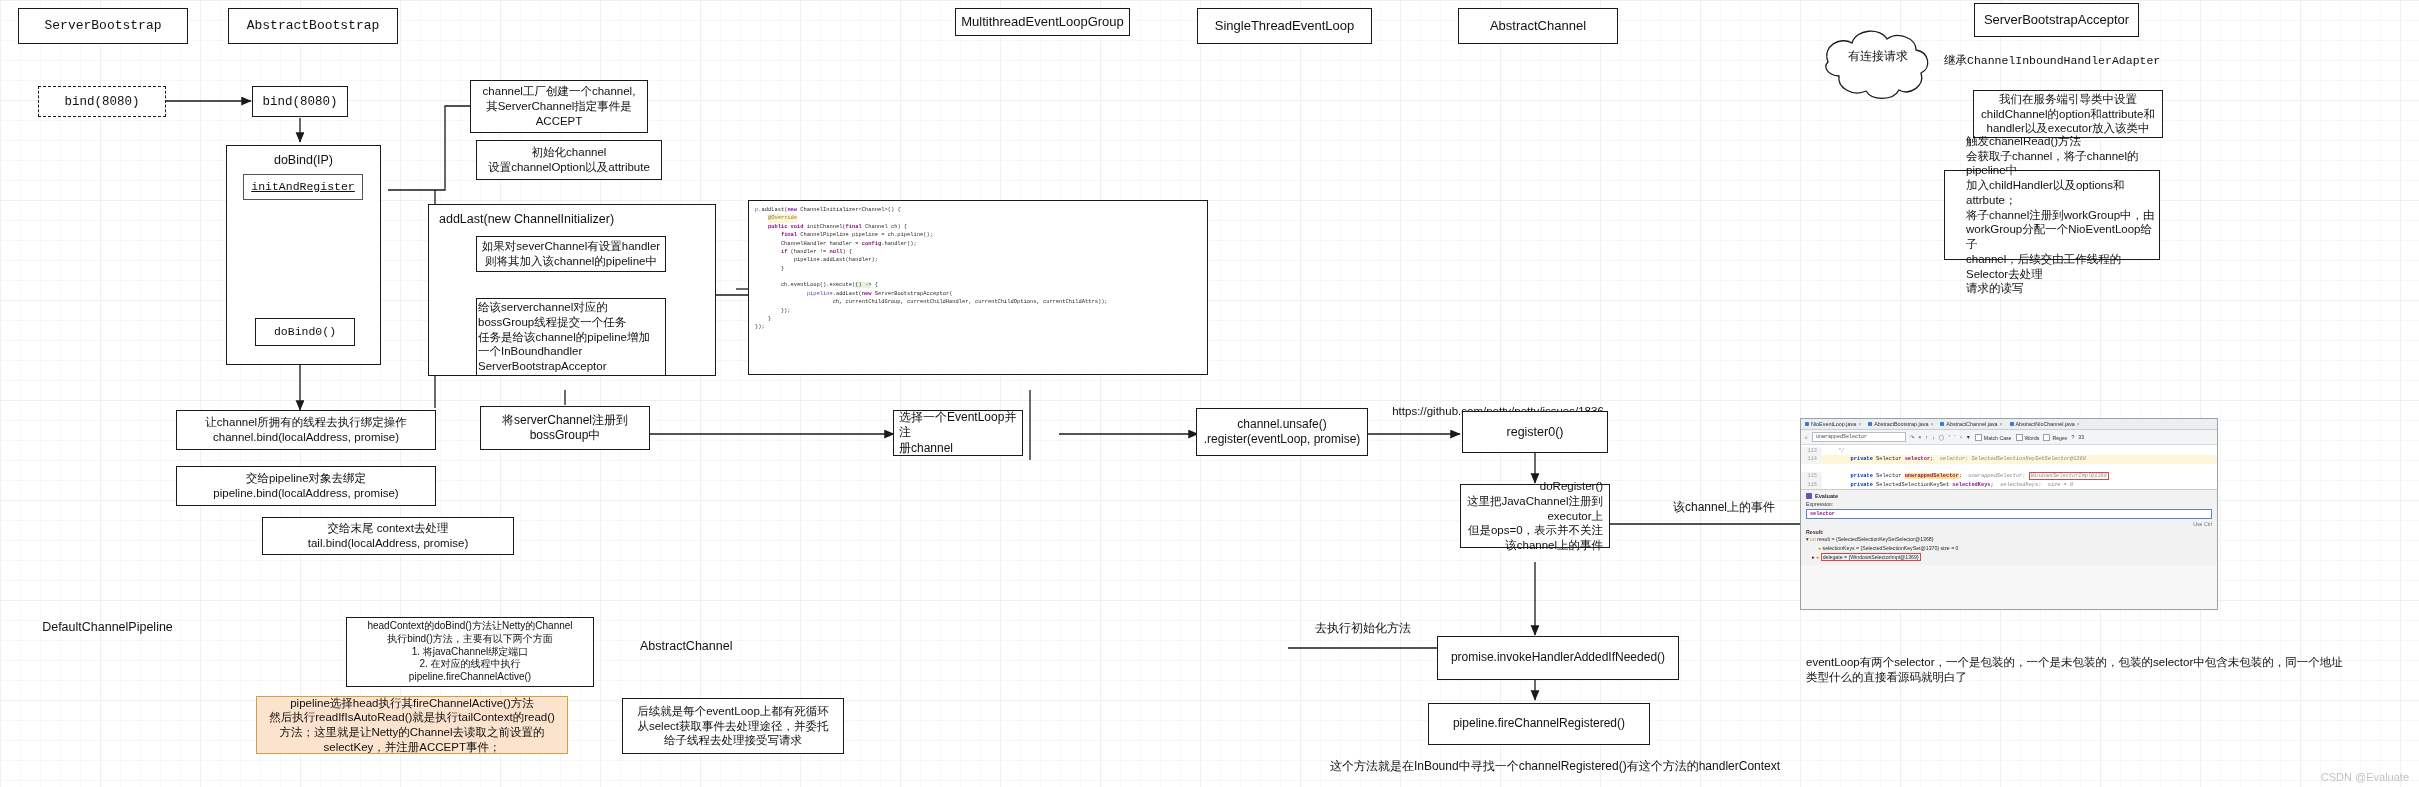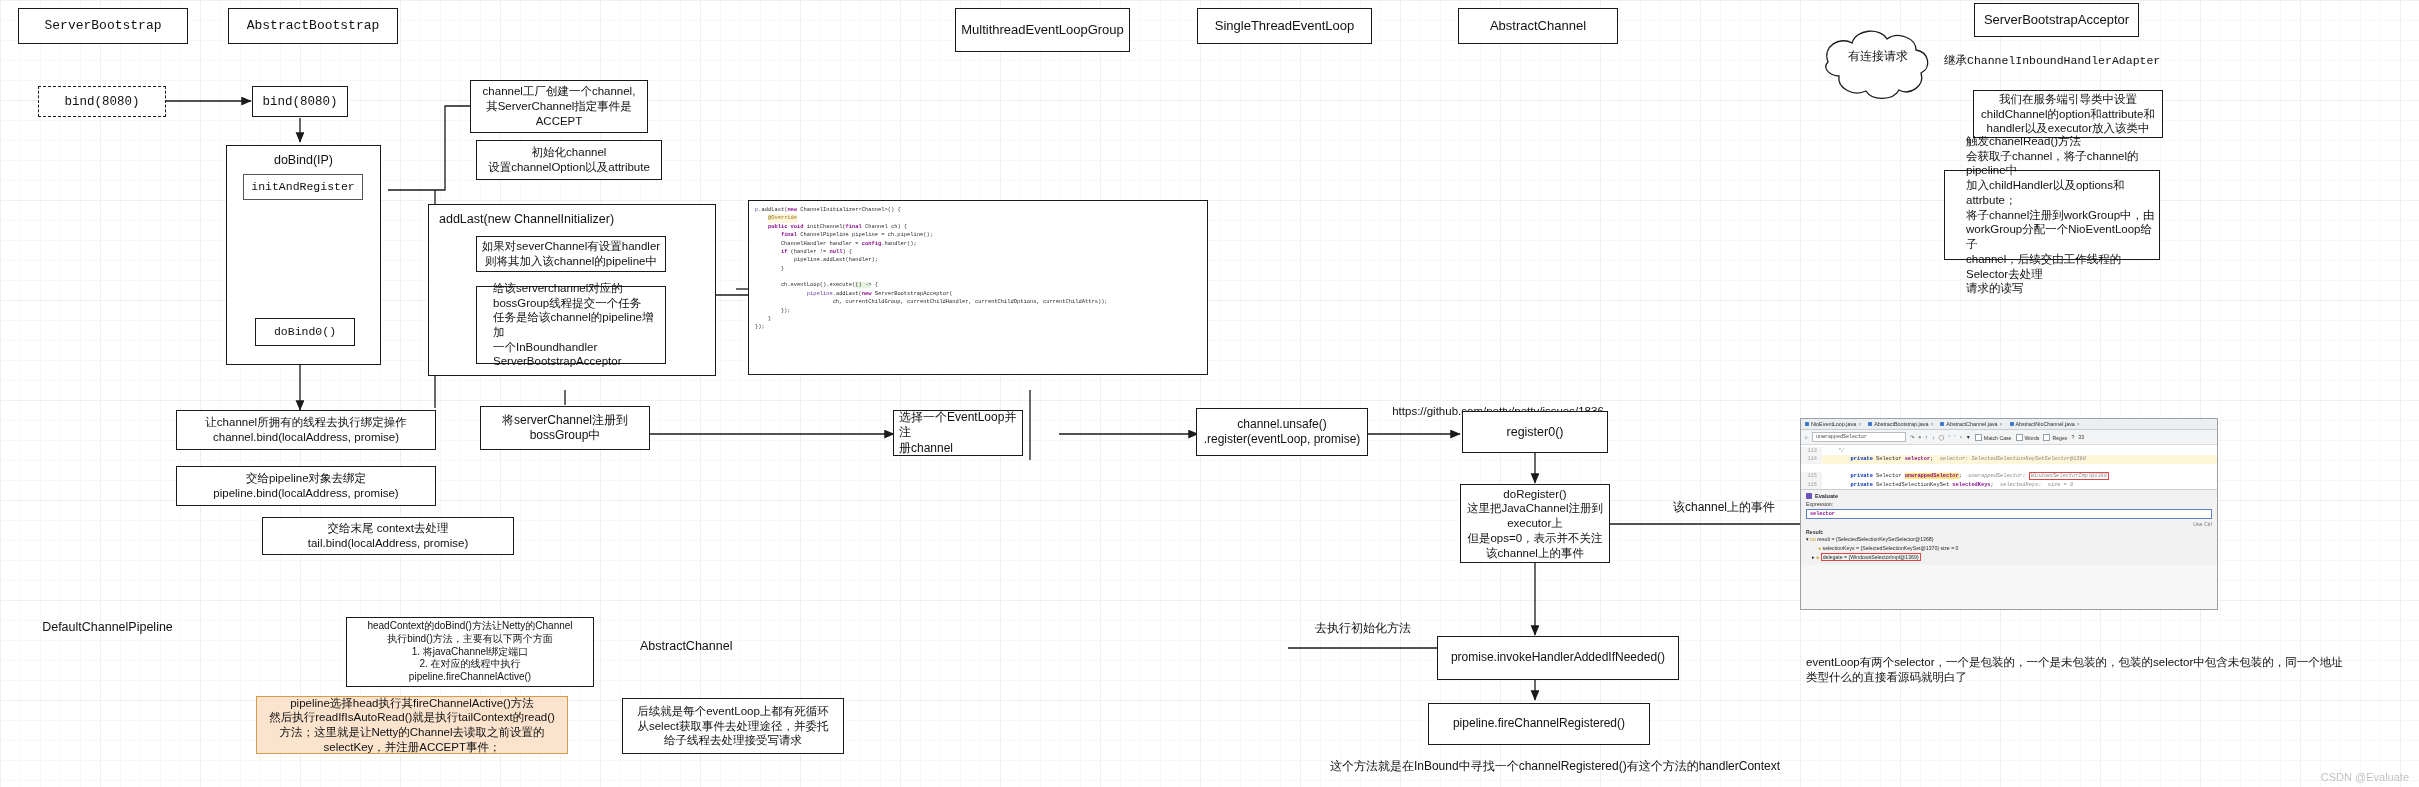--- a/index.html
+++ b/index.html
@@ -130,55 +130,55 @@
 
     <path d="M655,576 C665,576 662,586 668,586 C662,586 665,596 655,596" stroke="#1a1a1a" stroke-width="1.2" fill="none" transform="translate(0,145) scale(1,2.6) translate(0,-320)"></path>
 
     <path d="M1828,62 C1822,46 1840,36 1852,43 C1856,29 1880,27 1887,39 C1898,31 1916,38 1916,50 C1929,52 1932,68 1921,73 C1925,86 1910,96 1899,90 C1893,101 1872,101 1866,91 C1853,97 1837,88 1839,76 C1827,75 1823,67 1828,62 Z" stroke="#1a1a1a" stroke-width="1.3" fill="#fff"></path>
   </svg>
 
   <div class="box topbox mono" style="left:18px;top:8px;width:170px;height:36px;">ServerBootstrap</div>
 
   <div class="box topbox mono" style="left:228px;top:8px;width:170px;height:36px;">AbstractBootstrap</div>
 
-  <div class="box topbox" style="left:955px;top:8px;width:175px;height:44px;">MultithreadEventLoopGroup</div>
+  <div class="box topbox" style="left:955px;top:8px;width:175px;height:28px;">MultithreadEventLoopGroup</div>
 
   <div class="box topbox" style="left:1197px;top:8px;width:175px;height:36px;text-align:center;">SingleThreadEventLoop</div>
 
   <div class="box topbox" style="left:1458px;top:8px;width:160px;height:36px;">AbstractChannel</div>
 
   <div class="box topbox" style="left:1974px;top:3px;width:165px;height:34px;">ServerBootstrapAcceptor</div>
 
   <div class="box dashed mono" style="left:38px;top:86px;width:128px;height:31px;">bind(8080)</div>
 
   <div class="box mono" style="left:252px;top:86px;width:96px;height:31px;">bind(8080)</div>
 
   <div class="box" style="left:226px;top:145px;width:155px;height:220px;align-items:flex-start;padding-top:6px;">
     <span>doBind(IP)</span>
   </div>
 
-  <div class="box grayb mono" style="left:243px;top:174px;width:120px;height:26px;font-size:11.5px;">initAndRegister</div>
+  <div class="box grayb mono" style="left:243px;top:174px;width:120px;height:26px;font-size:11.5px;text-decoration:underline;">initAndRegister</div>
 
   <div class="box mono" style="left:255px;top:318px;width:100px;height:28px;font-size:11.5px;">doBind0()</div>
 
   <div class="box" style="left:470px;top:80px;width:178px;height:53px;font-size:11.5px;">channel工厂创建一个channel,
 其ServerChannel指定事件是
 ACCEPT</div>
 
   <div class="box" style="left:476px;top:140px;width:186px;height:40px;font-size:11.5px;">初始化channel
 设置channelOption以及attribute</div>
 
   <div class="box" style="left:428px;top:204px;width:288px;height:172px;align-items:flex-start;justify-content:flex-start;padding:6px 0 0 10px;text-align:left;">
     <span>addLast(new ChannelInitializer)</span>
   </div>
 
   <div class="box" style="left:476px;top:236px;width:190px;height:36px;font-size:11.5px;">如果对severChannel有设置handler
 则将其加入该channel的pipeline中</div>
 
-  <div class="box" style="left:476px;top:286px;width:190px;height:78px;font-size:11.5px;justify-content:flex-start;text-align:left;padding-left:16px;">给该serverchannel对应的
+  <div class="box" style="left:476px;top:298px;width:190px;height:78px;font-size:11.5px;justify-content:flex-start;text-align:left;padding-left:1px;">给该serverchannel对应的
 bossGroup线程提交一个任务
 任务是给该channel的pipeline增加
 一个InBoundhandler
 ServerBootstrapAcceptor</div>
 
   <div class="codewrap" style="left:748px;top:200px;width:460px;height:175px;">
     <div class="code"><span class="pl">p</span>.addLast(<span class="kw">new</span> ChannelInitializer&lt;Channel&gt;() {
     <span class="an hl">@Override</span>
     <span class="kw">public void</span> initChannel(<span class="kw">final</span> Channel ch) {
         <span class="kw">final</span> ChannelPipeline pipeline = ch.pipeline();
@@ -230,21 +230,21 @@
 bossGroup中</div>
 
   <div class="box" style="left:893px;top:410px;width:130px;height:46px;font-size:12px;justify-content:flex-start;text-align:left;padding-left:5px;">选择一个EventLoop并注
 册channel</div>
 
   <div class="box" style="left:1196px;top:408px;width:172px;height:48px;font-size:12px;">channel.unsafe()
 .register(eventLoop, promise)</div>
 
   <div class="box" style="left:1462px;top:411px;width:146px;height:42px;font-size:12.5px;">register0()</div>
 
-  <div class="box" style="left:1460px;top:484px;width:150px;height:79px;font-size:11.5px;">doRegister()
+  <div class="box" style="left:1460px;top:484px;width:150px;height:64px;font-size:11.5px;text-align:right;">doRegister()
 这里把JavaChannel注册到
 executor上
 但是ops=0，表示并不关注
 该channel上的事件</div>
 
   <div class="lbl" style="left:1654px;top:500px;width:140px;font-size:12px;">该channel上的事件</div>
 
   <div class="lbl" style="left:1288px;top:621px;width:150px;font-size:12px;">去执行初始化方法</div>
 
   <div class="box" style="left:1437px;top:636px;width:242px;height:44px;font-size:12px;">promise.invokeHandlerAddedIfNeeded()</div>

